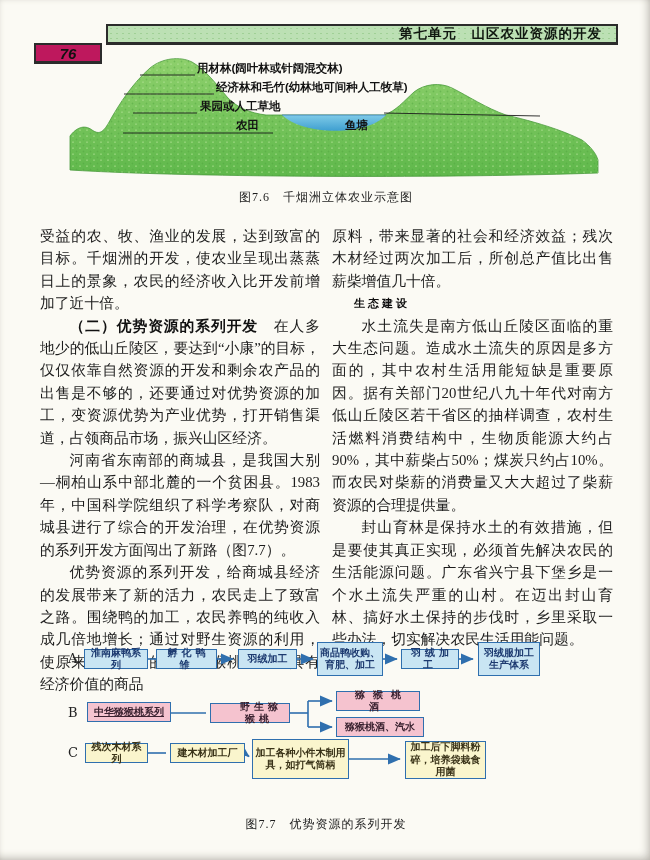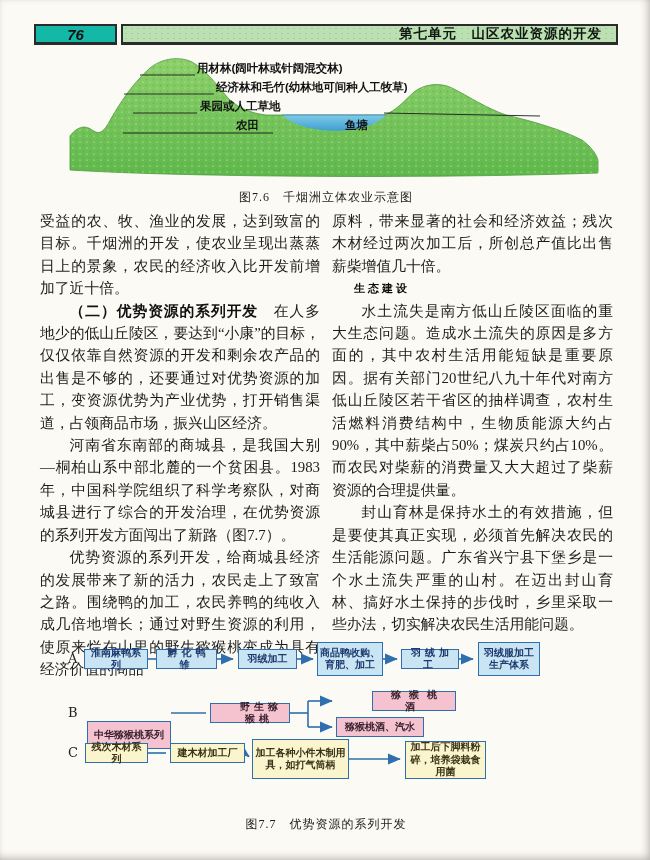--- a/index.html
+++ b/index.html
@@ -5,41 +5,41 @@
   html,body{margin:0;padding:0;background:#e9e7e0;}
   .page{
     position:relative;width:650px;height:860px;margin:0 auto;
     background:#fbfaf4;overflow:hidden;
     font-family:"Liberation Serif","DejaVu Serif",serif;color:#222;
     box-shadow:inset -8px -8px 10px -7px rgba(90,85,75,.45), inset 2px 2px 6px -4px rgba(90,85,75,.3);
   }
   
   .hdr{position:absolute;left:34px;top:24px;width:584px;height:21px;display:flex;gap:4px;}
   .hdr .pnum{
-    width:83px;height:100%;box-sizing:border-box;background:#14b8a6;
+    width:68px;height:100%;box-sizing:border-box;background:#be185d;
     border:2px solid #2b2b2b;border-bottom-width:3px;
     display:flex;align-items:center;justify-content:center;
-    font:italic bold 15px "Liberation Sans","DejaVu Sans",sans-serif;color:#111;
+    font:italic bold 15px "Liberation Sans","DejaVu Sans",sans-serif;color:#111;margin-top:19px;
   }
   .hdr .bar{
     flex:1;height:100%;box-sizing:border-box;
     background-color:#bce0b4;
     background-image:radial-gradient(#a0d096 1px, rgba(0,0,0,0) 1.2px);
     background-size:6px 5px;
     border:2px solid #2b2b2b;border-bottom-width:3px;
     display:flex;align-items:center;justify-content:flex-end;padding-right:14px;
     font:bold 13.5px "Liberation Sans","DejaVu Sans",sans-serif;color:#101810;letter-spacing:1px;
   }
   
   .fig76{position:absolute;left:40px;top:54px;width:572px;height:136px;}
   .figcap{position:absolute;left:40px;width:572px;text-align:center;font-size:12px;color:#1d1d1d;letter-spacing:1px;}
   .cap76{top:189px;}
   .cap77{top:816px;}
   
-  .col{position:absolute;top:210px;font-size:14.8px;line-height:22.4px;text-align:justify;text-justify:inter-ideograph;color:#1c1c1c;}
+  .col{position:absolute;top:225px;font-size:14.8px;line-height:22.4px;text-align:justify;text-justify:inter-ideograph;color:#1c1c1c;}
   .col p{margin:0;text-indent:2em;}
   .col p.noind{text-indent:0;}
   .colL{left:40px;width:280px;}
   .colR{left:332px;width:281px;}
   .lead{font-family:"Liberation Sans","DejaVu Sans",sans-serif;font-weight:bold;color:#111;}
   .sect{
     font-family:"Liberation Sans","DejaVu Sans",sans-serif;font-weight:bold;
     font-size:11px;letter-spacing:3px;color:#0e0e0e;margin:13px 0 7px 0;text-indent:0;
   }
   
@@ -163,23 +163,23 @@
     <span class="rowlab" style="left:28px;top:80px;">B</span>
     <span class="rowlab" style="left:28px;top:120px;">C</span>
 
     <div class="fc-box bx-blue" style="left:44px;top:24px;width:64px;height:20px;">淮南麻鸭系列</div>
     <div class="fc-box bx-blue sp1" style="left:116px;top:24px;width:61px;height:20px;">孵化鸭雏</div>
     <div class="fc-box bx-blue" style="left:198px;top:24px;width:59px;height:20px;">羽绒加工</div>
     <div class="fc-box bx-blue" style="left:277px;top:17px;width:66px;height:34px;">商品鸭收购、育肥、加工</div>
     <div class="fc-box bx-blue sp1" style="left:361px;top:24px;width:58px;height:20px;">羽绒加工</div>
     <div class="fc-box bx-blue" style="left:438px;top:17px;width:62px;height:34px;">羽绒服加工生产体系</div>
 
-    <div class="fc-box bx-pink" style="left:47px;top:96px;width:84px;height:28px;">中华猕猴桃系列</div>
+    <div class="fc-box bx-pink" style="left:47px;top:77px;width:84px;height:20px;text-decoration:underline;">中华猕猴桃系列</div>
     <div class="fc-box bx-pink sp1" style="left:170px;top:78px;width:80px;height:20px;padding-left:20px;">野生猕猴桃</div>
-    <div class="fc-box bx-pink sp2" style="left:296px;top:66px;width:84px;height:20px;margin-left:36px;">猕猴桃酒</div>
+    <div class="fc-box bx-pink sp2" style="left:296px;top:66px;width:84px;height:20px;">猕猴桃酒</div>
     <div class="fc-box bx-pink" style="left:296px;top:92px;width:88px;height:20px;">猕猴桃酒、汽水</div>
 
     <div class="fc-box bx-yell" style="left:45px;top:118px;width:63px;height:20px;">残次木材系列</div>
     <div class="fc-box bx-yell" style="left:130px;top:118px;width:75px;height:20px;">建木材加工厂</div>
     <div class="fc-box bx-yell" style="left:212px;top:114px;width:97px;height:40px;">加工各种小件木制用具，如打气筒柄</div>
     <div class="fc-box bx-yell" style="left:365px;top:116px;width:81px;height:38px;">加工后下脚料粉碎，培养袋栽食用菌</div>
   </div>
 
   <div class="figcap cap77">图7.7　优势资源的系列开发</div>
 

